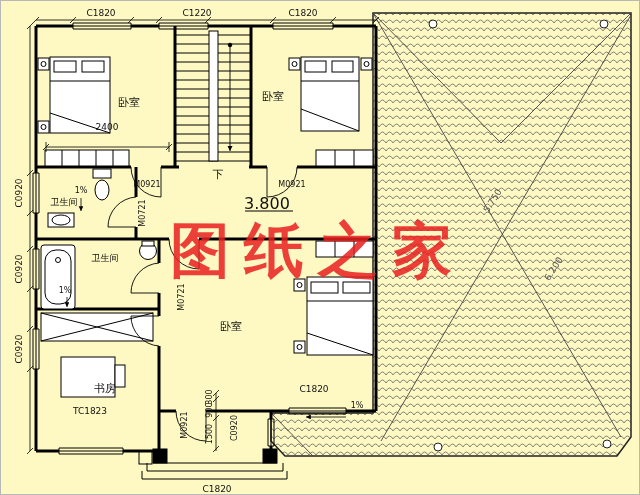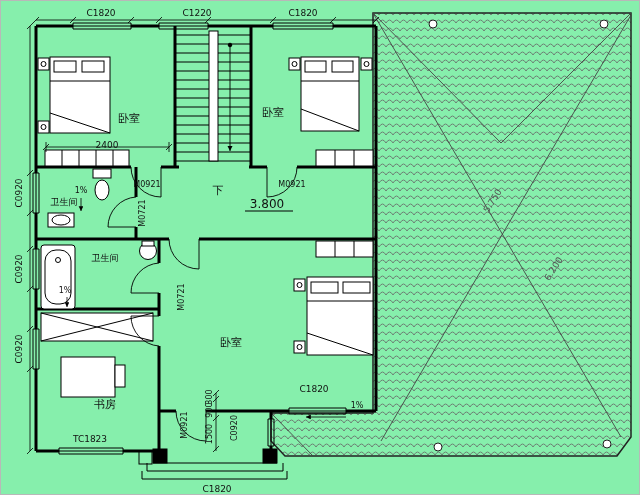--- a/index.html
+++ b/index.html
@@ -1,24 +1,24 @@
 <!DOCTYPE html>
 <html><head>
 <meta charset="utf-8">
 <style>
   html,body{margin:0;padding:0;background:#fff;}
-  .stage{position:relative;width:640px;height:495px;background:#86efac;border:1px solid #b8b8b8;
+  .stage{position:relative;width:640px;height:495px;background:#fef9c3;border:1px solid #b8b8b8;
          font-family:"DejaVu Sans",sans-serif;overflow:hidden;box-sizing:border-box;}
   .stage svg{position:absolute;left:0;top:0;}
   .lbl{position:absolute;transform:translate(-50%,-50%);font-size:9px;color:#111;
        white-space:nowrap;line-height:1;}
   .lbl.v{transform:translate(-50%,-50%) rotate(-90deg);}
-  .lbl.cn{font-size:11px;margin-top:16px;}
+  .lbl.cn{font-size:11px;}
   .lbl.sm{font-size:8px;}
-  .lbl.lvl{font-size:12px;}
+  .lbl.lvl{font-size:16px;}
   .lbl.roofdim{color:#555;transform:translate(-50%,-50%) rotate(-58deg);}
   .wm{position:absolute;left:317px;top:250px;transform:translate(-50%,-50%);
       font-size:60px;font-weight:700;letter-spacing:14px;white-space:nowrap;
       color:rgba(232,30,30,.85);font-family:"DejaVu Sans",sans-serif;}
 </style>
 </head>
 <body>
 
 <div class="stage">
 <svg width="640" height="495" viewBox="0 0 640 495">
@@ -204,38 +204,39 @@
 <span class="lbl v" style="left:18px;top:268px">C0920</span>
 <span class="lbl v" style="left:18px;top:348px">C0920</span>
 
 <span class="lbl cn" style="left:128px;top:101px">卧室</span>
 <span class="lbl cn" style="left:272px;top:95px">卧室</span>
 <span class="lbl cn" style="left:230px;top:325px">卧室</span>
 <span class="lbl" style="left:63px;top:201px">卫生间</span>
 <span class="lbl" style="left:104px;top:257px">卫生间</span>
 <span class="lbl cn" style="left:104px;top:387px">书房</span>
 
-<span class="lbl" style="left:106px;top:144px">2400</span>
+<span class="lbl" style="left:106px;top:126px">2400</span>
 <span class="lbl cn" style="left:217px;top:173px">下</span>
 <span class="lbl lvl" style="left:266px;top:203px">3.800</span>
 
 <span class="lbl sm" style="left:146px;top:184px">M0921</span>
 <span class="lbl sm" style="left:291px;top:184px">M0921</span>
 <span class="lbl sm v" style="left:142px;top:212px">M0721</span>
 <span class="lbl sm v" style="left:181px;top:296px">M0721</span>
 <span class="lbl sm v" style="left:184px;top:424px">M0921</span>
 
 <span class="lbl sm" style="left:80px;top:190px">1%</span>
 <span class="lbl sm" style="left:64px;top:290px">1%</span>
 <span class="lbl sm" style="left:356px;top:405px">1%</span>
 
 <span class="lbl" style="left:313px;top:388px">C1820</span>
 <span class="lbl sm v" style="left:209px;top:396px">300</span>
 <span class="lbl sm v" style="left:209px;top:409px">900</span>
 <span class="lbl sm v" style="left:209px;top:433px">1500</span>
 <span class="lbl sm v" style="left:234px;top:427px">C0920</span>
-<span class="lbl" style="left:89px;top:438px">TC1823</span>
+<span class="lbl" style="left:89px;top:410px">TC1823</span>
 <span class="lbl" style="left:216px;top:488px">C1820</span>
 
 <span class="lbl roofdim" style="left:492px;top:200px">5.750</span>
 <span class="lbl roofdim" style="left:553px;top:268px">6.200</span>
 
+<span class="wm" style="color: rgba(232, 30, 30, 0.85);">图纸之家</span>
 </div>
 
 </body></html>

